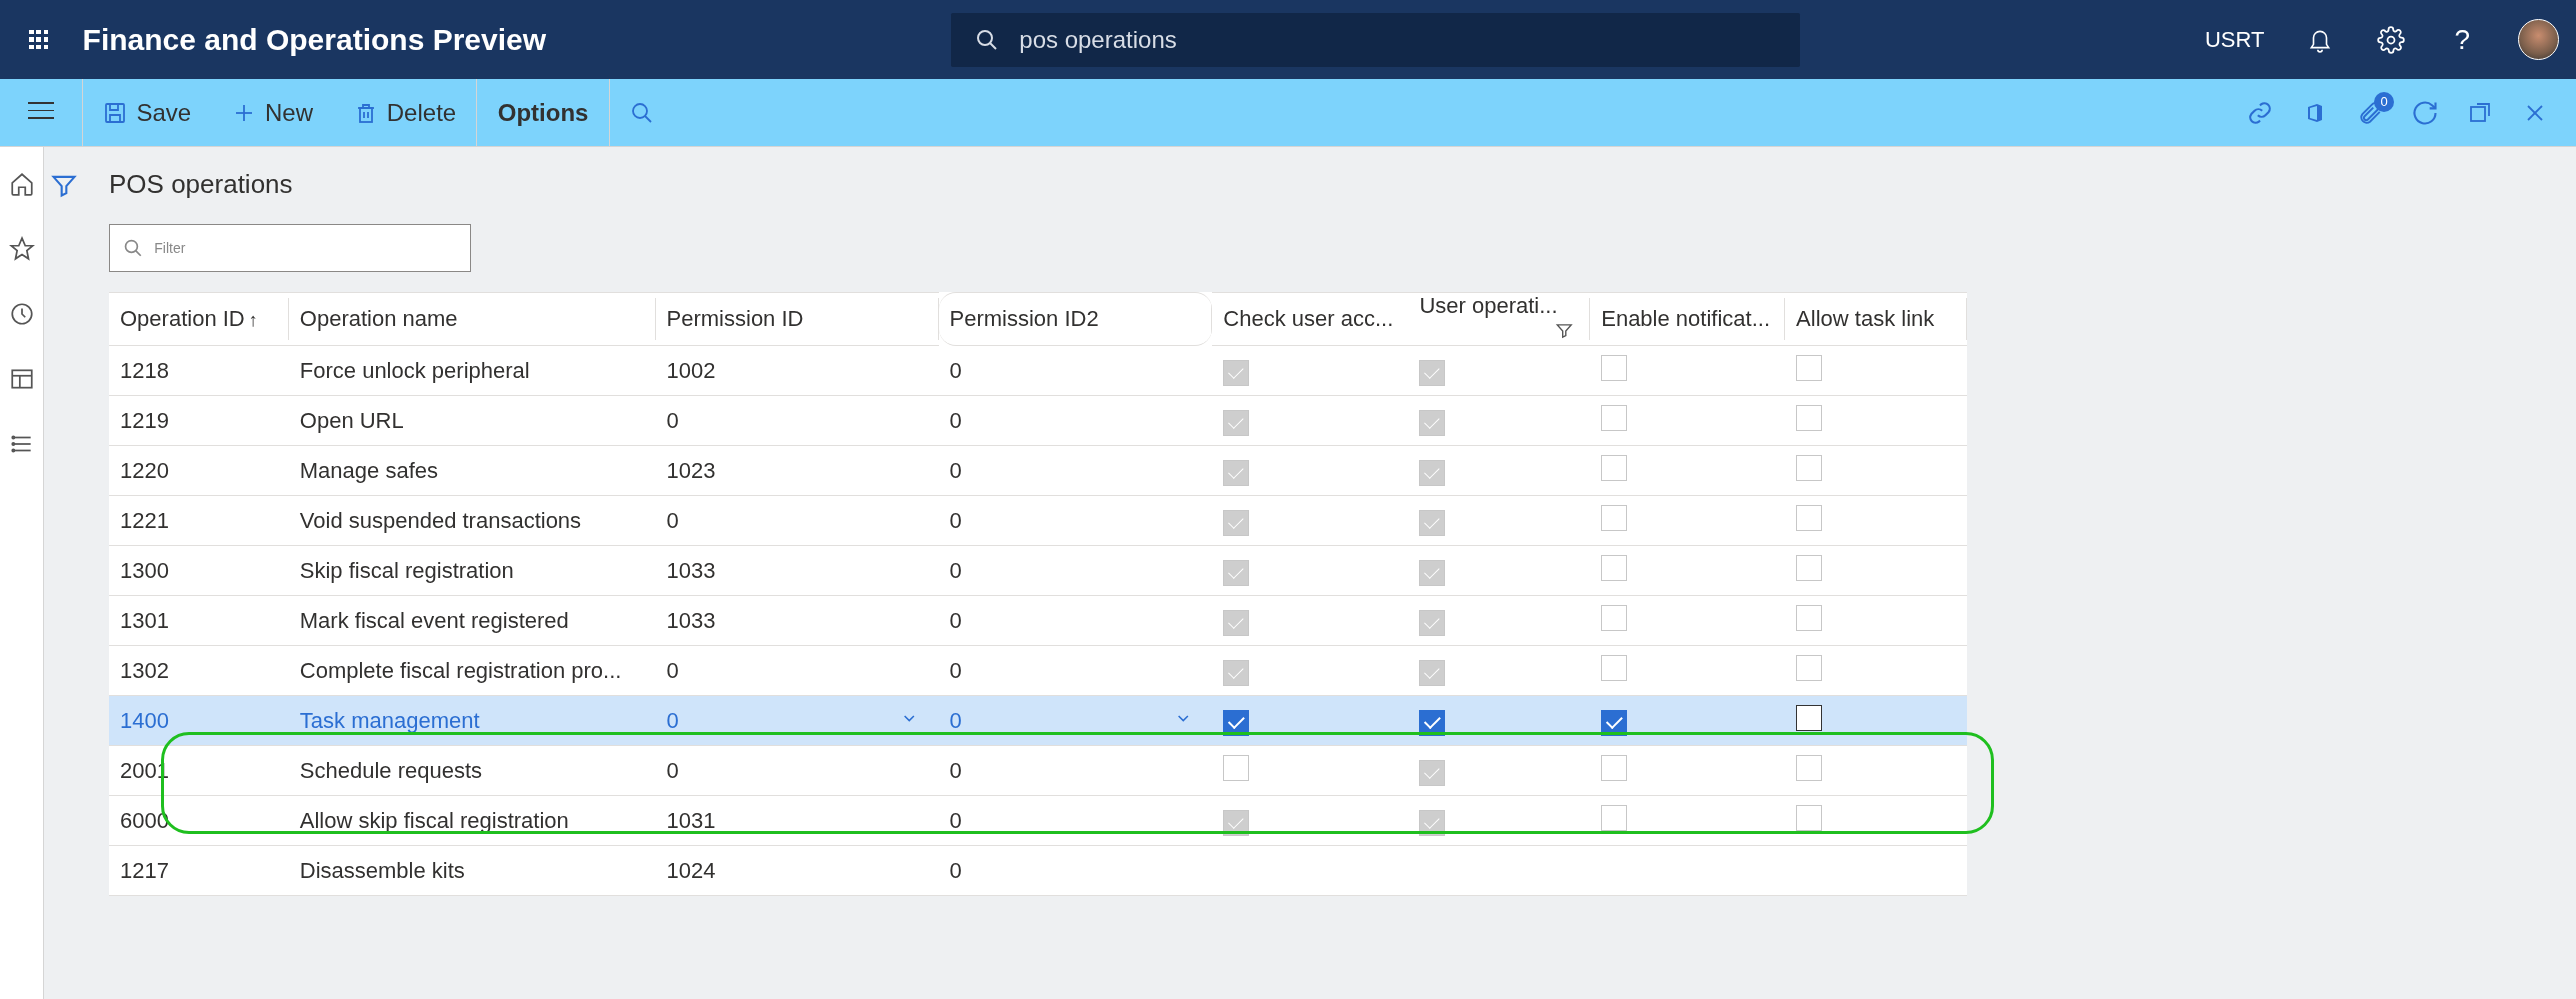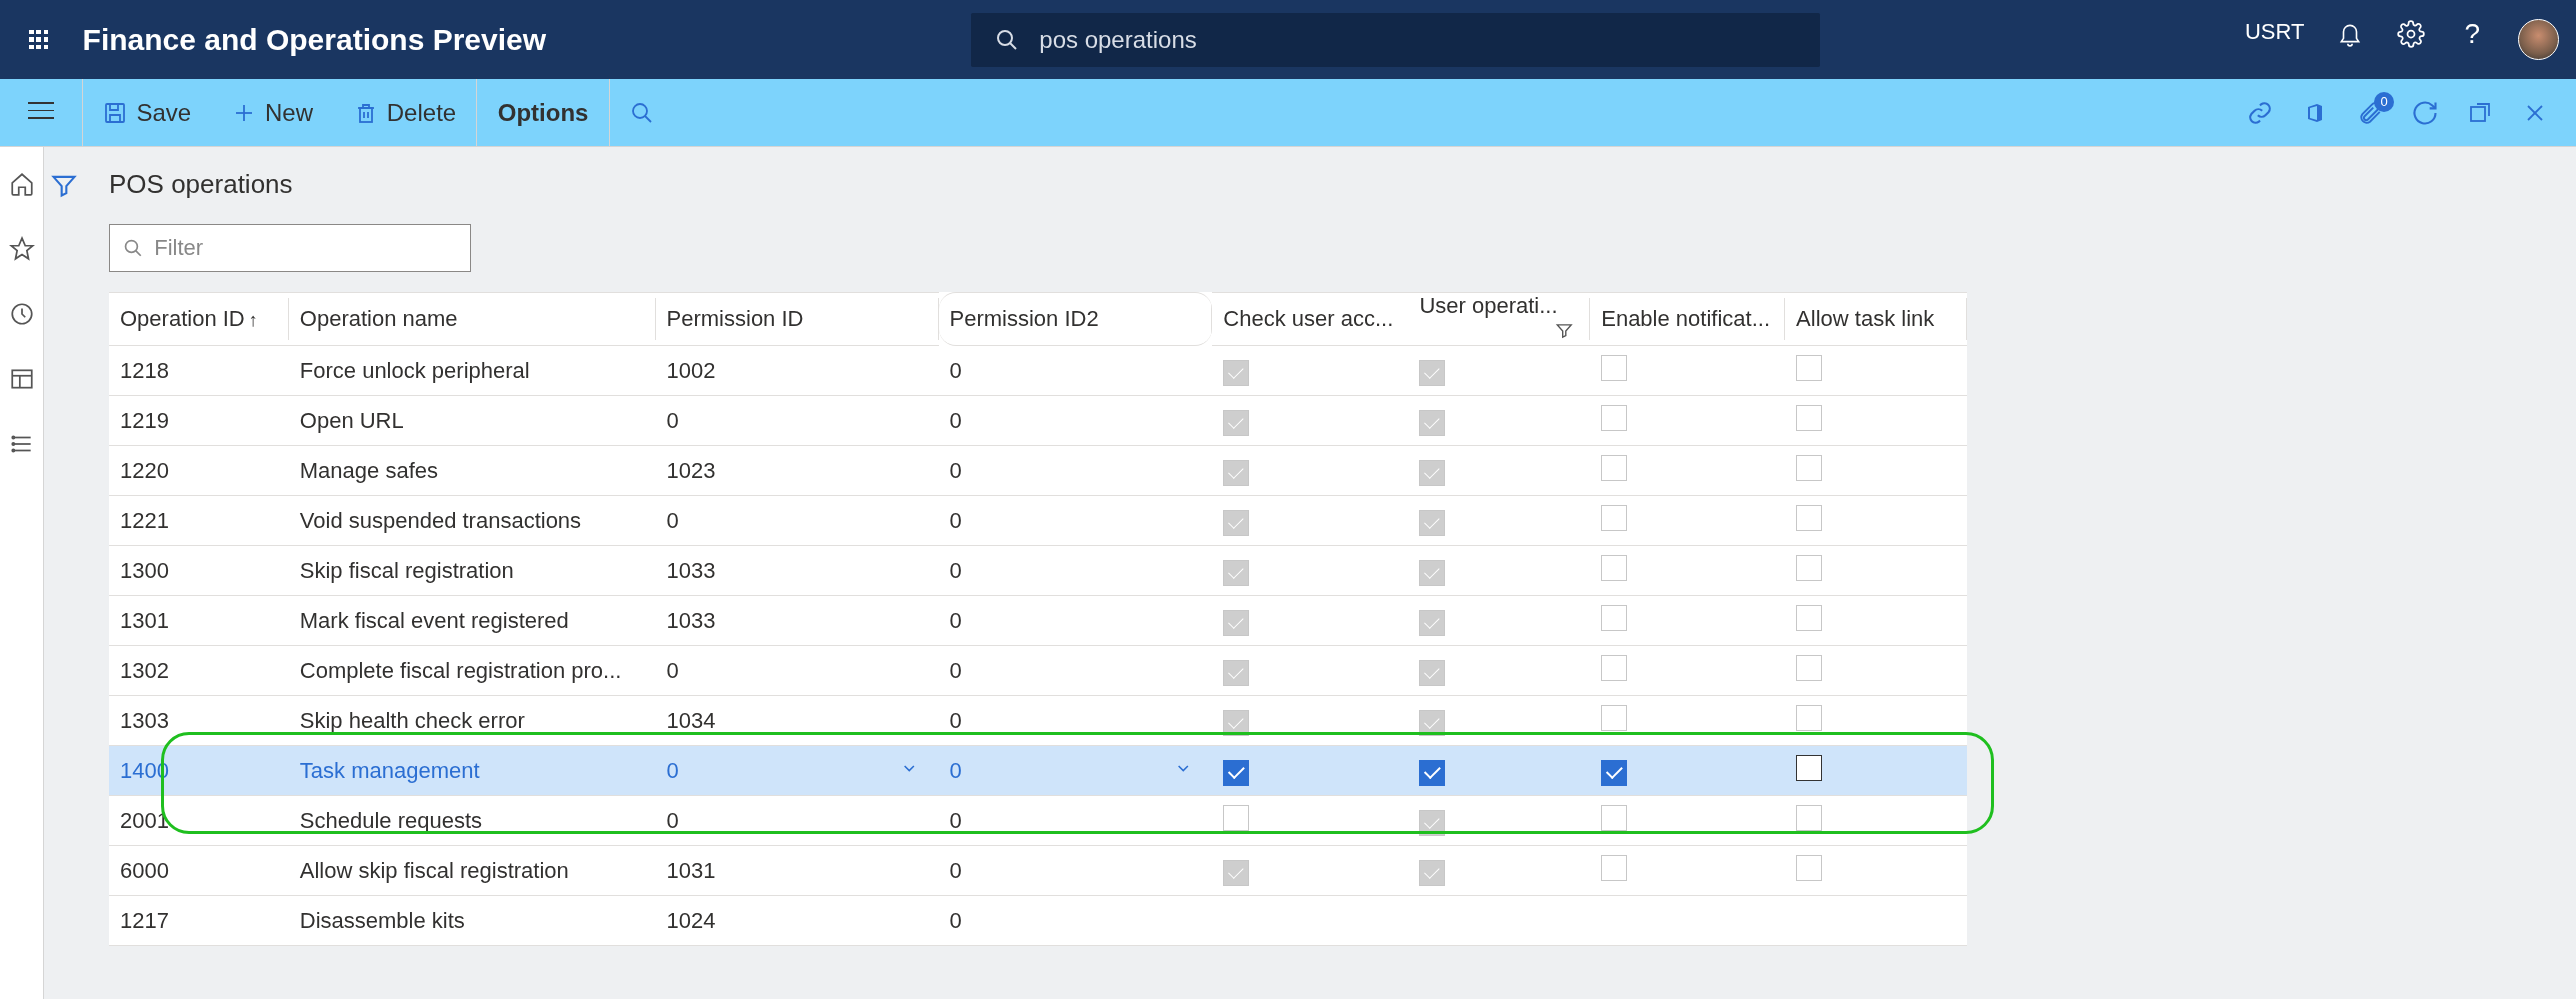--- a/index.html
+++ b/index.html
@@ -60,22 +60,22 @@
       border-radius: 1.8px;
     }
     .search-icon-svg {
       width: 24px;
       height: 24px;
       margin-right: 20.3px;
       flex-shrink: 0;
     }
     .header-right {
       display: flex;
-      align-items: flex-start;
-      gap: 31px;
+      align-items: center;
+      gap: 41px;
       font-size: 22px;
     }
     .header-icon {
       width: 30px;
       height: 30px;
       display: flex;
       align-items: center;
       justify-content: center;
     }
     .avatar {
@@ -197,21 +197,21 @@
       margin-bottom: 24px;
     }
     .filter-input {
       width: 362px;
       height: 48px;
       border: 0.9px solid #8a8886;
       background: #fff;
       display: flex;
       align-items: center;
       padding: 0 13px;
-      font-size: 22px;
+      font-size: 14px;
       color: #888;
       gap: 11px;
       margin-bottom: 20.3px;
     }
     .grid-wrapper {
       position: relative;
     }
     .grid {
       background: #fff;
       width: 1858px;
@@ -572,30 +572,20 @@
             <tr>
     <td class="col-id-cell">1302</td>
     <td>Complete fiscal registration pro...</td>
     <td>0</td>
     <td>0</td>
     <td><span class="chk checked-gray"></span></td>
     <td><span class="chk checked-gray"></span></td>
     <td><span class="chk unchecked"></span></td>
     <td><span class="chk unchecked"></span></td>
   </tr>
-            <tr>
-    <td class="col-id-cell">1303</td>
-    <td>Skip health check error</td>
-    <td>1034</td>
-    <td>0</td>
-    <td><span class="chk checked-gray"></span></td>
-    <td><span class="chk checked-gray"></span></td>
-    <td><span class="chk unchecked"></span></td>
-    <td><span class="chk unchecked"></span></td>
-  </tr>
             <tr class="row-selected">
     <td class="col-id-cell">1400</td>
     <td>Task management</td>
     <td>0<span class="chevron"><svg viewBox="0 0 24 24" width="18.5" height="18.5" fill="none" stroke="#2b6ed2" stroke-width="2">
                     <path d="M6 9l6 6 6-6"></path>
                   </svg></span></td>
     <td>0<span class="chevron"><svg viewBox="0 0 24 24" width="18.5" height="18.5" fill="none" stroke="#2b6ed2" stroke-width="2">
                     <path d="M6 9l6 6 6-6"></path>
                   </svg></span></td>
     <td><span class="chk checked-blue"></span></td>

